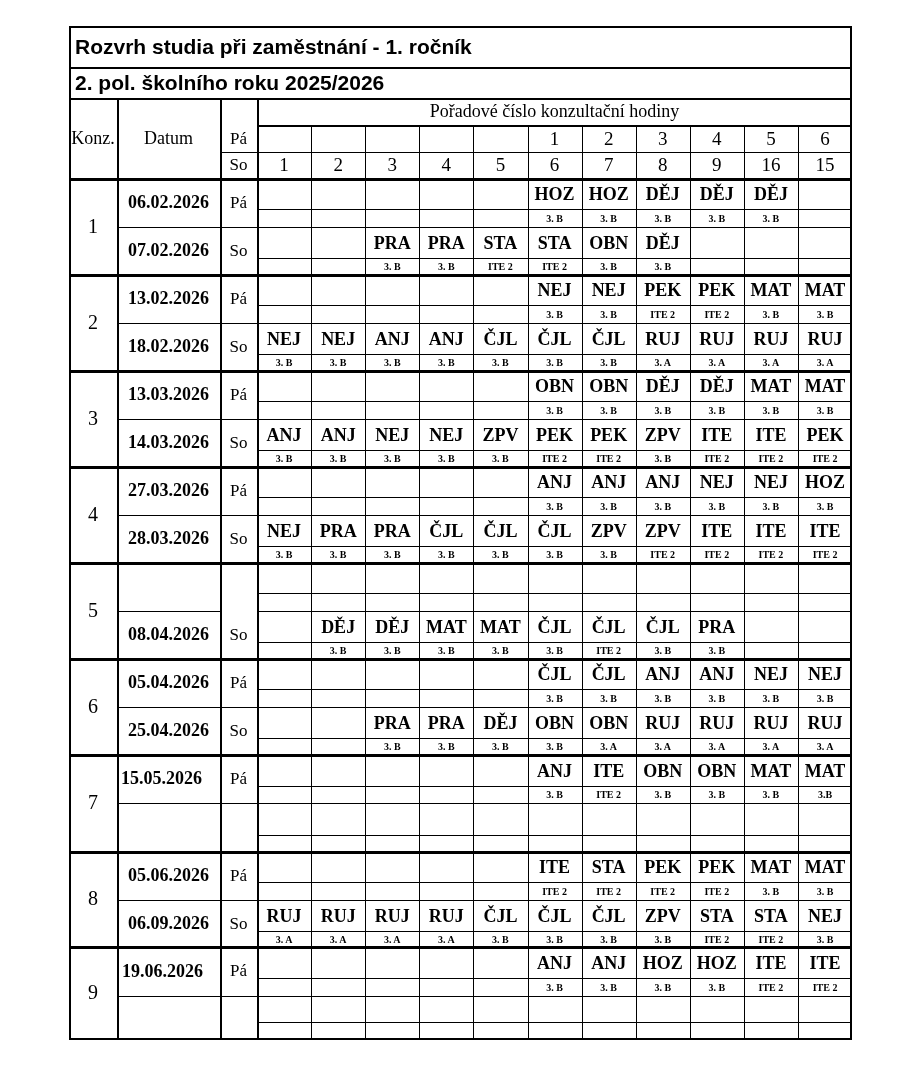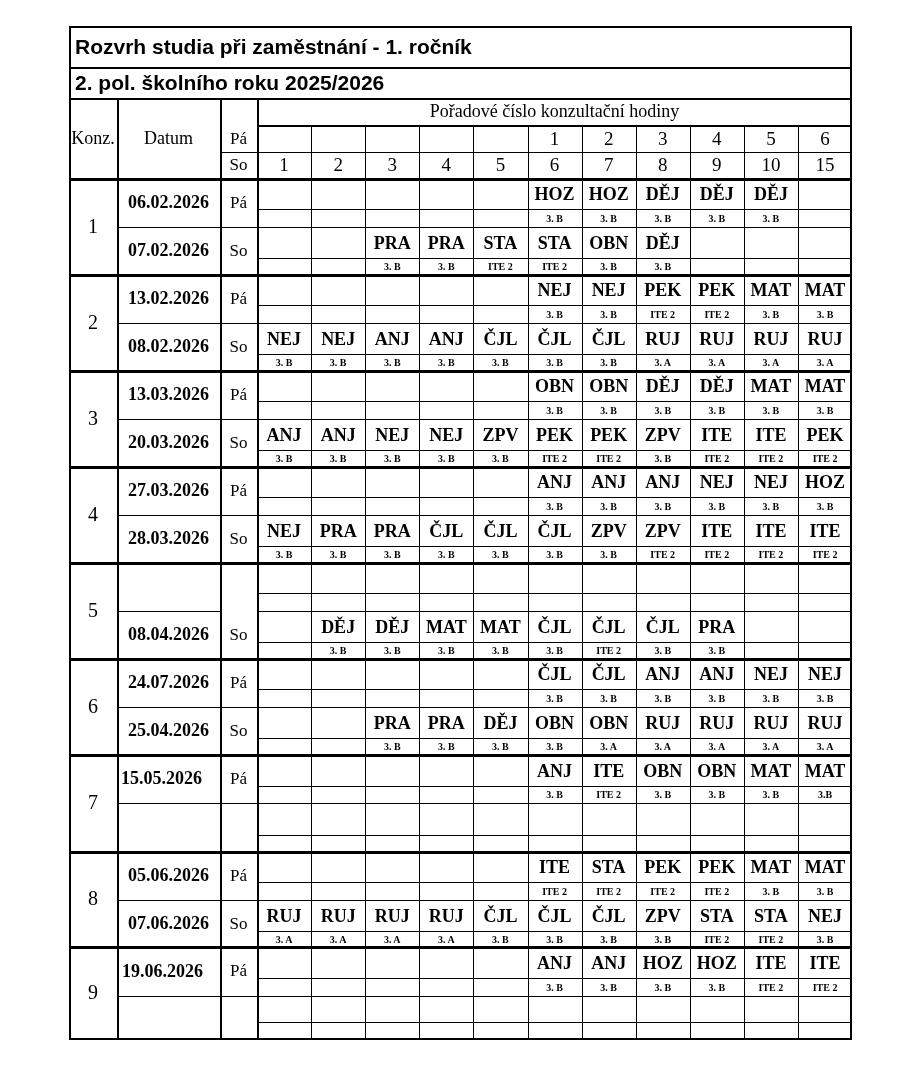--- a/index.html
+++ b/index.html
@@ -41,21 +41,21 @@
       <div class="txt serif num" style="left: 404.4px; top: 126px; width: 54.1px; height: 26px;">5</div>
       <div class="txt serif num" style="left: 458.5px; top: 99px; width: 54.1px; height: 27px;">1</div>
       <div class="txt serif num" style="left: 458.5px; top: 126px; width: 54.1px; height: 26px;">6</div>
       <div class="txt serif num" style="left: 512.6px; top: 99px; width: 54.1px; height: 27px;">2</div>
       <div class="txt serif num" style="left: 512.6px; top: 126px; width: 54.1px; height: 26px;">7</div>
       <div class="txt serif num" style="left: 566.7px; top: 99px; width: 54.1px; height: 27px;">3</div>
       <div class="txt serif num" style="left: 566.7px; top: 126px; width: 54.1px; height: 26px;">8</div>
       <div class="txt serif num" style="left: 620.8px; top: 99px; width: 54.1px; height: 27px;">4</div>
       <div class="txt serif num" style="left: 620.8px; top: 126px; width: 54.1px; height: 26px;">9</div>
       <div class="txt serif num" style="left: 674.9px; top: 99px; width: 54.1px; height: 27px;">5</div>
-      <div class="txt serif num" style="left: 674.9px; top: 126px; width: 54.1px; height: 26px;">10</div>
+      <div class="txt serif num" style="left: 674.9px; top: 126px; width: 54.1px; height: 26px;">16</div>
       <div class="txt serif num" style="left: 729px; top: 99px; width: 54.1px; height: 27px;">6</div>
       <div class="txt serif num" style="left: 729px; top: 126px; width: 54.1px; height: 26px;">15</div>
       <div class="hl" style="left: 0px; top: 0px; width: 783px; height: 2px;"></div>
       <div class="hl" style="left: 0px; top: 1012px; width: 783px; height: 2px;"></div>
       <div class="vl" style="left: 0px; top: 0px; width: 2px; height: 1014px;"></div>
       <div class="vl" style="left: 781px; top: 0px; width: 2px; height: 1014px;"></div>
       <div class="hl" style="left: 0px; top: 41px; width: 783px; height: 2px;"></div>
       <div class="hl" style="left: 0px; top: 72px; width: 783px; height: 2px;"></div>
       <div class="hl" style="left: 188px; top: 99px; width: 595px; height: 2px;"></div>
       <div class="hl" style="left: 151px; top: 126px; width: 632px; height: 1px;"></div>
@@ -151,21 +151,21 @@
       <div class="txt subj" style="left: 512.6px; top: 250px; width: 54.1px; height: 29px;">NEJ</div>
       <div class="txt room" style="left: 512.6px; top: 279px; width: 54.1px; height: 18px;">3. B</div>
       <div class="txt subj" style="left: 566.7px; top: 250px; width: 54.1px; height: 29px;">PEK</div>
       <div class="txt room" style="left: 566.7px; top: 279px; width: 54.1px; height: 18px;">ITE 2</div>
       <div class="txt subj" style="left: 620.8px; top: 250px; width: 54.1px; height: 29px;">PEK</div>
       <div class="txt room" style="left: 620.8px; top: 279px; width: 54.1px; height: 18px;">ITE 2</div>
       <div class="txt subj" style="left: 674.9px; top: 250px; width: 54.1px; height: 29px;">MAT</div>
       <div class="txt room" style="left: 674.9px; top: 279px; width: 54.1px; height: 18px;">3. B</div>
       <div class="txt subj" style="left: 729px; top: 250px; width: 54.1px; height: 29px;">MAT</div>
       <div class="txt room" style="left: 729px; top: 279px; width: 54.1px; height: 18px;">3. B</div>
-      <div class="txt serif date" style="left: 48px; top: 297px; width: 103px; height: 47px;">08.02.2026</div>
+      <div class="txt serif date" style="left: 48px; top: 297px; width: 103px; height: 47px;">18.02.2026</div>
       <div class="txt serif day" style="left: 151px; top: 297px; width: 37px; height: 47px;">So</div>
       <div class="txt subj" style="left: 188px; top: 299px; width: 54.1px; height: 29px;">NEJ</div>
       <div class="txt room" style="left: 188px; top: 328px; width: 54.1px; height: 16px;">3. B</div>
       <div class="txt subj" style="left: 242.1px; top: 299px; width: 54.1px; height: 29px;">NEJ</div>
       <div class="txt room" style="left: 242.1px; top: 328px; width: 54.1px; height: 16px;">3. B</div>
       <div class="txt subj" style="left: 296.2px; top: 299px; width: 54.1px; height: 29px;">ANJ</div>
       <div class="txt room" style="left: 296.2px; top: 328px; width: 54.1px; height: 16px;">3. B</div>
       <div class="txt subj" style="left: 350.3px; top: 299px; width: 54.1px; height: 29px;">ANJ</div>
       <div class="txt room" style="left: 350.3px; top: 328px; width: 54.1px; height: 16px;">3. B</div>
       <div class="txt subj" style="left: 404.4px; top: 299px; width: 54.1px; height: 29px;">ČJL</div>
@@ -206,21 +206,21 @@
       <div class="txt subj" style="left: 512.6px; top: 346px; width: 54.1px; height: 29px;">OBN</div>
       <div class="txt room" style="left: 512.6px; top: 375px; width: 54.1px; height: 18px;">3. B</div>
       <div class="txt subj" style="left: 566.7px; top: 346px; width: 54.1px; height: 29px;">DĚJ</div>
       <div class="txt room" style="left: 566.7px; top: 375px; width: 54.1px; height: 18px;">3. B</div>
       <div class="txt subj" style="left: 620.8px; top: 346px; width: 54.1px; height: 29px;">DĚJ</div>
       <div class="txt room" style="left: 620.8px; top: 375px; width: 54.1px; height: 18px;">3. B</div>
       <div class="txt subj" style="left: 674.9px; top: 346px; width: 54.1px; height: 29px;">MAT</div>
       <div class="txt room" style="left: 674.9px; top: 375px; width: 54.1px; height: 18px;">3. B</div>
       <div class="txt subj" style="left: 729px; top: 346px; width: 54.1px; height: 29px;">MAT</div>
       <div class="txt room" style="left: 729px; top: 375px; width: 54.1px; height: 18px;">3. B</div>
-      <div class="txt serif date" style="left: 48px; top: 393px; width: 103px; height: 47px;">20.03.2026</div>
+      <div class="txt serif date" style="left: 48px; top: 393px; width: 103px; height: 47px;">14.03.2026</div>
       <div class="txt serif day" style="left: 151px; top: 393px; width: 37px; height: 47px;">So</div>
       <div class="txt subj" style="left: 188px; top: 395px; width: 54.1px; height: 29px;">ANJ</div>
       <div class="txt room" style="left: 188px; top: 424px; width: 54.1px; height: 16px;">3. B</div>
       <div class="txt subj" style="left: 242.1px; top: 395px; width: 54.1px; height: 29px;">ANJ</div>
       <div class="txt room" style="left: 242.1px; top: 424px; width: 54.1px; height: 16px;">3. B</div>
       <div class="txt subj" style="left: 296.2px; top: 395px; width: 54.1px; height: 29px;">NEJ</div>
       <div class="txt room" style="left: 296.2px; top: 424px; width: 54.1px; height: 16px;">3. B</div>
       <div class="txt subj" style="left: 350.3px; top: 395px; width: 54.1px; height: 29px;">NEJ</div>
       <div class="txt room" style="left: 350.3px; top: 424px; width: 54.1px; height: 16px;">3. B</div>
       <div class="txt subj" style="left: 404.4px; top: 395px; width: 54.1px; height: 29px;">ZPV</div>
@@ -346,21 +346,21 @@
       <div class="txt room" style="left: 674.9px; top: 616px; width: 54.1px; height: 16px;"></div>
       <div class="txt subj" style="left: 729px; top: 587px; width: 54.1px; height: 29px;"></div>
       <div class="txt room" style="left: 729px; top: 616px; width: 54.1px; height: 16px;"></div>
       <div class="hl" style="left: 0px; top: 632px; width: 783px; height: 3px;"></div>
       <div class="txt serif konz" style="left: 0px; top: 632px; width: 48px; height: 96px;">6</div>
       <div class="hl" style="left: 48px; top: 681px; width: 103px; height: 1px;"></div>
       <div class="hl" style="left: 151px; top: 681px; width: 37px; height: 1px;"></div>
       <div class="hl" style="left: 188px; top: 663px; width: 595px; height: 1px;"></div>
       <div class="hl" style="left: 188px; top: 681px; width: 595px; height: 1px;"></div>
       <div class="hl" style="left: 188px; top: 712px; width: 595px; height: 1px;"></div>
-      <div class="txt serif date" style="left: 48px; top: 632px; width: 103px; height: 49px;">24.07.2026</div>
+      <div class="txt serif date" style="left: 48px; top: 632px; width: 103px; height: 49px;">05.04.2026</div>
       <div class="txt serif day" style="left: 151px; top: 632px; width: 37px; height: 49px;">Pá</div>
       <div class="txt subj" style="left: 188px; top: 634px; width: 54.1px; height: 29px;"></div>
       <div class="txt room" style="left: 188px; top: 663px; width: 54.1px; height: 18px;"></div>
       <div class="txt subj" style="left: 242.1px; top: 634px; width: 54.1px; height: 29px;"></div>
       <div class="txt room" style="left: 242.1px; top: 663px; width: 54.1px; height: 18px;"></div>
       <div class="txt subj" style="left: 296.2px; top: 634px; width: 54.1px; height: 29px;"></div>
       <div class="txt room" style="left: 296.2px; top: 663px; width: 54.1px; height: 18px;"></div>
       <div class="txt subj" style="left: 350.3px; top: 634px; width: 54.1px; height: 29px;"></div>
       <div class="txt room" style="left: 350.3px; top: 663px; width: 54.1px; height: 18px;"></div>
       <div class="txt subj" style="left: 404.4px; top: 634px; width: 54.1px; height: 29px;"></div>
@@ -480,21 +480,21 @@
       <div class="txt subj" style="left: 512.6px; top: 827px; width: 54.1px; height: 29px;">STA</div>
       <div class="txt room" style="left: 512.6px; top: 856px; width: 54.1px; height: 18px;">ITE 2</div>
       <div class="txt subj" style="left: 566.7px; top: 827px; width: 54.1px; height: 29px;">PEK</div>
       <div class="txt room" style="left: 566.7px; top: 856px; width: 54.1px; height: 18px;">ITE 2</div>
       <div class="txt subj" style="left: 620.8px; top: 827px; width: 54.1px; height: 29px;">PEK</div>
       <div class="txt room" style="left: 620.8px; top: 856px; width: 54.1px; height: 18px;">ITE 2</div>
       <div class="txt subj" style="left: 674.9px; top: 827px; width: 54.1px; height: 29px;">MAT</div>
       <div class="txt room" style="left: 674.9px; top: 856px; width: 54.1px; height: 18px;">3. B</div>
       <div class="txt subj" style="left: 729px; top: 827px; width: 54.1px; height: 29px;">MAT</div>
       <div class="txt room" style="left: 729px; top: 856px; width: 54.1px; height: 18px;">3. B</div>
-      <div class="txt serif date" style="left: 48px; top: 874px; width: 103px; height: 47px;">07.06.2026</div>
+      <div class="txt serif date" style="left: 48px; top: 874px; width: 103px; height: 47px;">06.09.2026</div>
       <div class="txt serif day" style="left: 151px; top: 874px; width: 37px; height: 47px;">So</div>
       <div class="txt subj" style="left: 188px; top: 876px; width: 54.1px; height: 29px;">RUJ</div>
       <div class="txt room" style="left: 188px; top: 905px; width: 54.1px; height: 16px;">3. A</div>
       <div class="txt subj" style="left: 242.1px; top: 876px; width: 54.1px; height: 29px;">RUJ</div>
       <div class="txt room" style="left: 242.1px; top: 905px; width: 54.1px; height: 16px;">3. A</div>
       <div class="txt subj" style="left: 296.2px; top: 876px; width: 54.1px; height: 29px;">RUJ</div>
       <div class="txt room" style="left: 296.2px; top: 905px; width: 54.1px; height: 16px;">3. A</div>
       <div class="txt subj" style="left: 350.3px; top: 876px; width: 54.1px; height: 29px;">RUJ</div>
       <div class="txt room" style="left: 350.3px; top: 905px; width: 54.1px; height: 16px;">3. A</div>
       <div class="txt subj" style="left: 404.4px; top: 876px; width: 54.1px; height: 29px;">ČJL</div>

